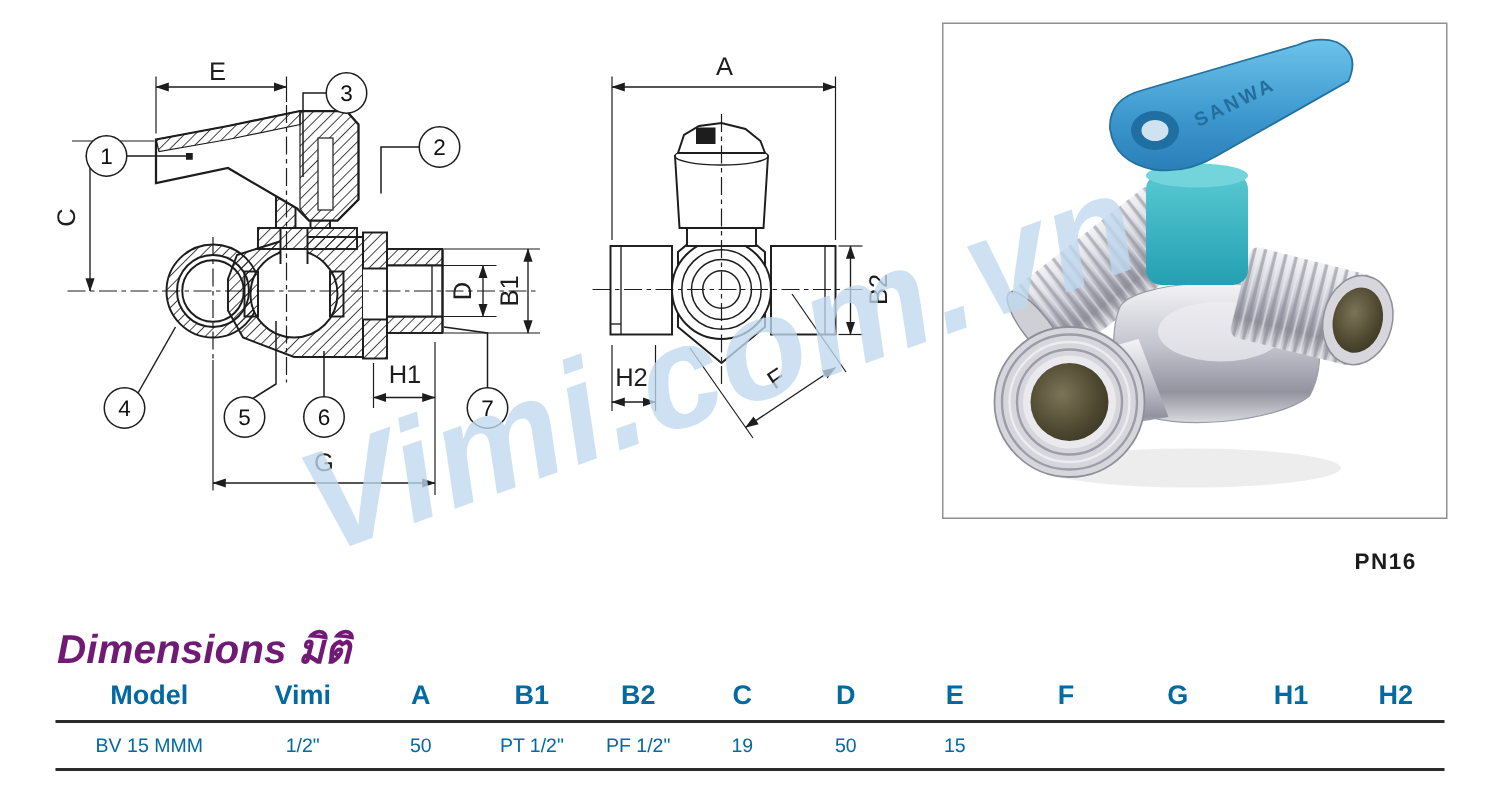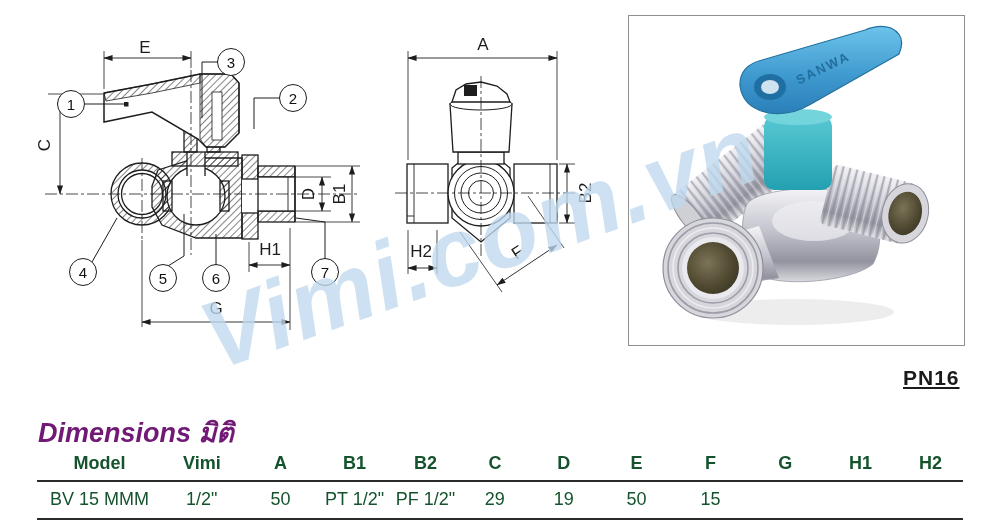--- a/index.html
+++ b/index.html
@@ -9,35 +9,35 @@
   .lineart{position:absolute;left:0;top:0;z-index:1;}
   .dim-label{position:absolute;z-index:3;transform:translate(-50%,-50%);
              font-size:17px;color:#1d1d1d;white-space:nowrap;}
   .dim-label.rot{transform:translate(-50%,-50%) rotate(-90deg);}
   .dim-label.diag{transform:translate(-50%,-50%) rotate(-33deg);}
   .callout{position:absolute;z-index:3;width:26px;height:26px;border:1.4px solid #1d1d1d;
            border-radius:50%;background:#fff;display:flex;align-items:center;justify-content:center;
            font-size:15px;color:#111;transform:translate(-50%,-50%);}
   .photo-frame{position:absolute;left:628px;top:15px;width:337px;height:331px;
                border:1px solid #8f8f8f;background:#fff;z-index:2;box-sizing:border-box;}
-  .rating{position:absolute;left:903px;top:366px;z-index:3;font-size:21px;font-weight:bold;
-          color:#1b1b1b;letter-spacing:1px;text-decoration:underline;}
+  .rating{position:absolute;left:903px;top:366px;z-index:3;font-size:15px;font-weight:bold;
+          color:#1b1b1b;letter-spacing:1px;}
   .watermark{position:absolute;left:205px;top:290px;z-index:5;pointer-events:none;
              transform:rotate(-19.5deg);transform-origin:0 50%;
              font-size:96px;font-style:italic;font-weight:bold;line-height:100px;
              color:#bfd9ef;opacity:0.78;white-space:nowrap;letter-spacing:2px;}
   .dims-title{position:absolute;left:38px;top:411px;z-index:3;font-size:27px;
               font-weight:bold;font-style:italic;color:#701a75;}
-  .dims-table{position:absolute;left:37px;top:449px;width:926px;z-index:3;color:#14532d;}
+  .dims-table{position:absolute;left:37px;top:449px;width:926px;z-index:3;color:#0369a1;}
   .trow{display:grid;grid-template-columns:13.5% 8.6% 8.4% 7.6% 7.7% 7.3% 7.6% 8.1% 7.9% 8.2% 8.1% 7%;}
   .trow.head{border-bottom:2px solid #2b2b2b;}
   .trow.body{border-bottom:2px solid #2b2b2b;}
   .tcell{text-align:center;padding:4px 0 6px;}
   .head .tcell{font-weight:bold;font-size:18px;}
-  .body .tcell{font-size:18px;padding:7px 0 8px;}
+  .body .tcell{font-size:13px;padding:7px 0 8px;}
 </style>
 </head>
 <body>
 
 <div class="canvas">
 
   <svg class="lineart" width="1000" height="530" viewBox="0 0 1000 530">
     <defs>
       <pattern id="hatch" patternUnits="userSpaceOnUse" width="5" height="5" patternTransform="rotate(45)">
         <line x1="0" y1="0" x2="0" y2="5" stroke="#1d1d1d" stroke-width="1.1"></line>
@@ -275,20 +275,19 @@
       <div class="tcell">G</div>
       <div class="tcell">H1</div>
       <div class="tcell">H2</div>
     </div>
     <div class="trow body">
       <div class="tcell">BV 15 MMM</div>
       <div class="tcell">1/2"</div>
       <div class="tcell">50</div>
       <div class="tcell">PT 1/2"</div>
       <div class="tcell">PF 1/2"</div>
-      <div class="tcell">29</div>
       <div class="tcell">19</div>
       <div class="tcell">50</div>
       <div class="tcell">15</div>
     </div>
   </div>
 
 </div>
 
 </body></html>

